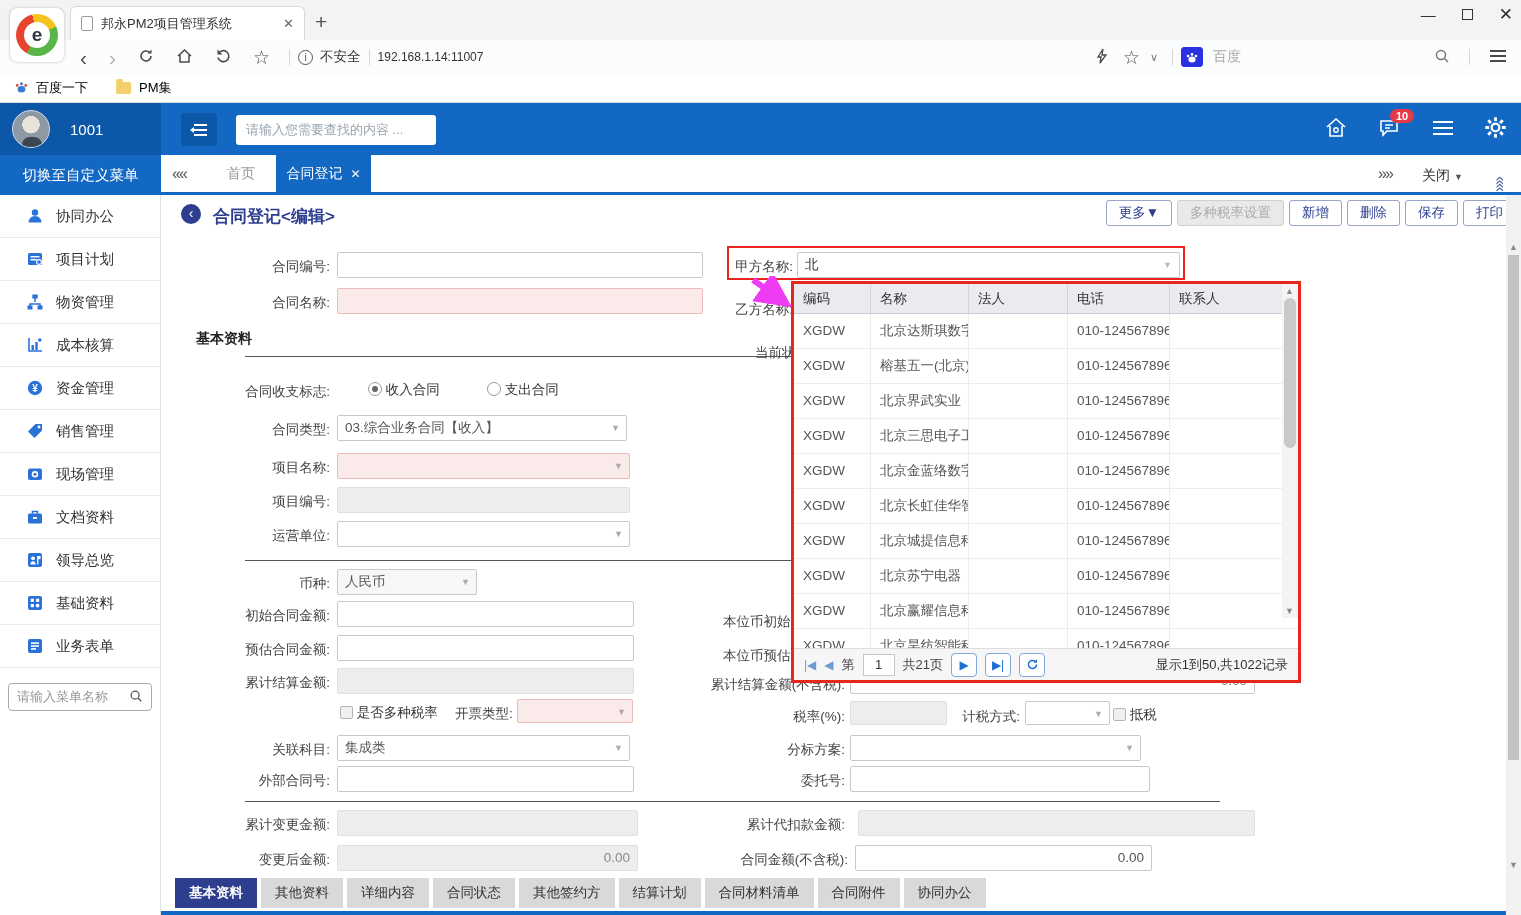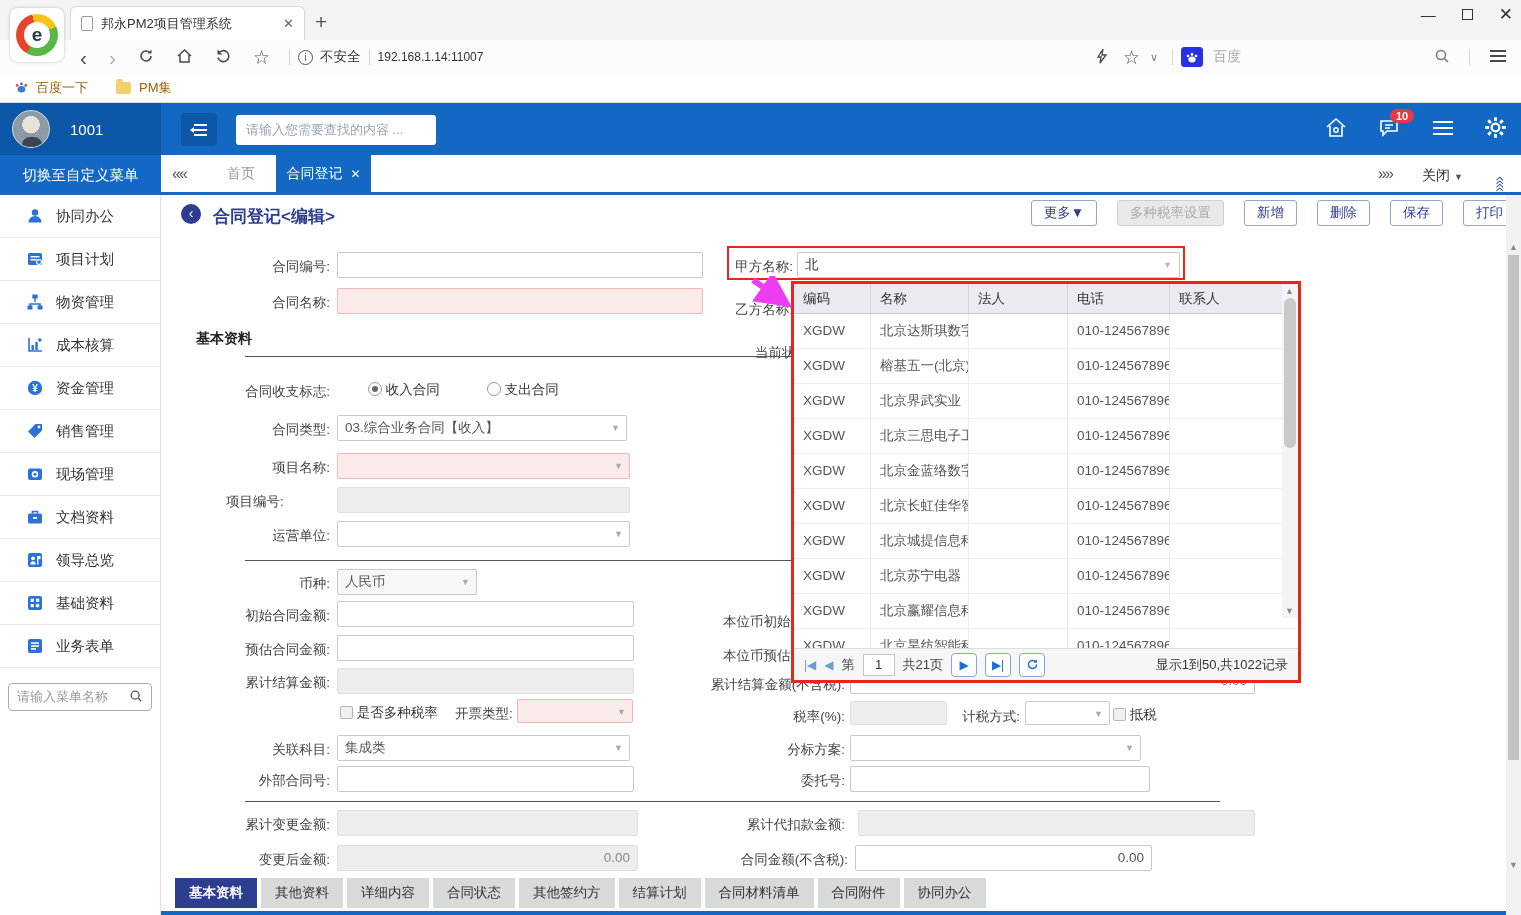--- a/index.html
+++ b/index.html
@@ -21,21 +21,21 @@
   .winbtns { right:8px; top:4px; display:flex; gap:26px; color:#333; font-size:15px; align-items:center;}
   .winbtns span { cursor:default;}
   .wb-box { width:11px; height:11px; border:1.4px solid #333; display:inline-block;}
   .navbar { left:0; top:40px; width:1521px; height:34px; background:#fbfcfd; display:flex; align-items:center;}
   .nav-ic { color:#4a4a4a; font-size:17px; margin:0 11px; line-height:1;}
   .nav-ic.dim { color:#b0b0b0;}
   .url-sec { color:#333; font-size:13.5px;}
   .url { color:#333; font-size:12px;}
   .vline { width:1px; height:16px; background:#d5d5d5; margin:0 8px;}
   .baidu-box { width:22px; height:20px; border:1px solid #2932e1; border-radius:3px; display:flex; align-items:center; justify-content:center;}
-  .bookmarks { left:0; top:74px; width:1521px; height:29px; background:#fff; border-bottom:1px solid #dcdcdc; display:flex; align-items:center; font-size:13px; color:#a16207;}
+  .bookmarks { left:0; top:74px; width:1521px; height:29px; background:#fff; border-bottom:1px solid #dcdcdc; display:flex; align-items:center; font-size:13px; color:#000000;}
   .folder { width:15px; height:12px; background:#f3d06c; border-radius:2px; position:relative;}
   .folder:before { content:""; position:absolute; left:0; top:-3px; width:7px; height:3px; background:#f3d06c; border-radius:2px 2px 0 0;}
   
   .apphdr { left:0; top:103px; width:1521px; height:52px; background:#1268c2;}
   .userblk { left:0; top:103px; width:161px; height:52px; background:#0d57a8; display:flex; align-items:center; gap:20px; padding-left:12px; color:#fff;}
   .avatar { width:38px; height:38px; border-radius:50%; background:radial-gradient(circle at 50% 38%, #e8e3da 0 30%, #8d9aa5 31% 100%); border:1px solid #d0dcea; position:relative; overflow:hidden;}
   .avatar:after{content:""; position:absolute; left:9px; bottom:-4px; width:20px; height:14px; border-radius:8px 8px 0 0; background:#3c4650;}
   .togglebtn { left:181px; top:113px; width:36px; height:33px; background:#0d57a8; border-radius:4px; display:flex; align-items:center; justify-content:center;}
   .hsearch { left:236px; top:115px; width:200px; height:30px; background:#fff; border-radius:3px; display:flex; align-items:center; padding:0 10px; color:#9aa5b1; font-size:13px;}
   .hdr-icons { position:absolute; top:103px; right:14px; height:52px; display:flex; align-items:center; gap:30px;}
@@ -49,21 +49,21 @@
   
   .sidebar { left:0; top:195px; width:161px; height:720px; background:#fff; border-right:1px solid #e0e0e0;}
   .side-item { height:43px; border-bottom:1px solid #ececec; display:flex; align-items:center; gap:12px; padding-left:26px; font-size:14.5px; color:#333;}
   .side-item svg { flex:0 0 auto;}
   .menu-search { position:absolute; left:8px; top:683px; width:144px; height:28px; border:1px solid #aaa; border-radius:4px; display:flex; align-items:center; padding:0 8px; color:#999; font-size:13px;}
   .menu-search .mag { margin-left:auto; color:#555;}
   
   .main { left:161px; top:195px; width:1345px; height:720px; background:#fff;}
   .backbtn { left:181px; top:204px; width:20px; height:20px; border-radius:50%; background:#2d3e8f; color:#fff; display:flex; align-items:center; justify-content:center; font-size:14px; padding-bottom:2px;}
   .pgtitle { left:213px; top:205px; font-size:17px; font-weight:bold; color:#2d3e8f;}
-  .toolbar { position:absolute; top:200px; right:5px; display:flex; gap:20px;justify-content:center;}
+  .toolbar { position:absolute; top:200px; right:5px; display:flex; gap:5px;justify-content:center;}
   .tbtn { height:26px; line-height:24px; padding:0 12px; background:#fff; border:1px solid #9aa3c9; border-radius:3px; color:#2d3e8f; font-size:13.5px;}
   .tbtn.disabled { background:#e9e9e9; border-color:#cfcfcf; color:#aaa;}
   
   .lbl { position:absolute; width:150px; text-align:right; color:#444; font-size:13.5px;}
   .inp { position:absolute; height:26px; background:#fff; border:1px solid #c8c8c8; border-radius:2px; line-height:24px; padding:0 7px; color:#333;}
   .inp.dis { background:#ededed; border-color:#e0e0e0; color:#888;}
   .inp.pink { background:#fbeaea; border-color:#edb9b9;}
   .sel { position:absolute; height:26px; background:#fff; border:1px solid #c8c8c8; border-radius:2px; line-height:24px; padding:0 20px 0 7px; color:#555;}
   .sel.pink { background:#fbeaea; border-color:#edb9b9;}
   .sel .caret { position:absolute; right:6px; top:0; color:#aaa; font-size:9px;}
@@ -389,21 +389,21 @@
   <span class="abs" style="left:487px; top:381px;"><span class="radio"></span> <span>支出合同</span></span>
 
   <div class="lbl" style="left:180px; top:421px;">合同类型:</div>
   <div class="sel" style="left:337px; top:415px; width:290px;"><span>03.综合业务合同【收入】</span><span class="caret">▼</span></div>
 
   <div class="lbl" style="left:180px; top:459px;">项目名称:</div>
   <div class="sel pink" style="left:337px; top:453px; width:293px;">
       <span class="caret">▼</span>
     </div>
 
-  <div class="lbl" style="left:180px; top:493px;text-align:center;">项目编号:</div>
+  <div class="lbl" style="left:180px; top:493px;">项目编号:</div>
   <div class="inp dis" style="left:337px; top:487px; width:293px;"></div>
 
   <div class="lbl" style="left:180px; top:527px;">运营单位:</div>
   <div class="sel" style="left:337px; top:521px; width:293px;">
       <span class="caret">▼</span>
     </div>
 
   <div class="divider" style="left:245px; top:560px; width:975px;"></div>
 
   <div class="lbl" style="left:180px; top:575px;">币种:</div>

